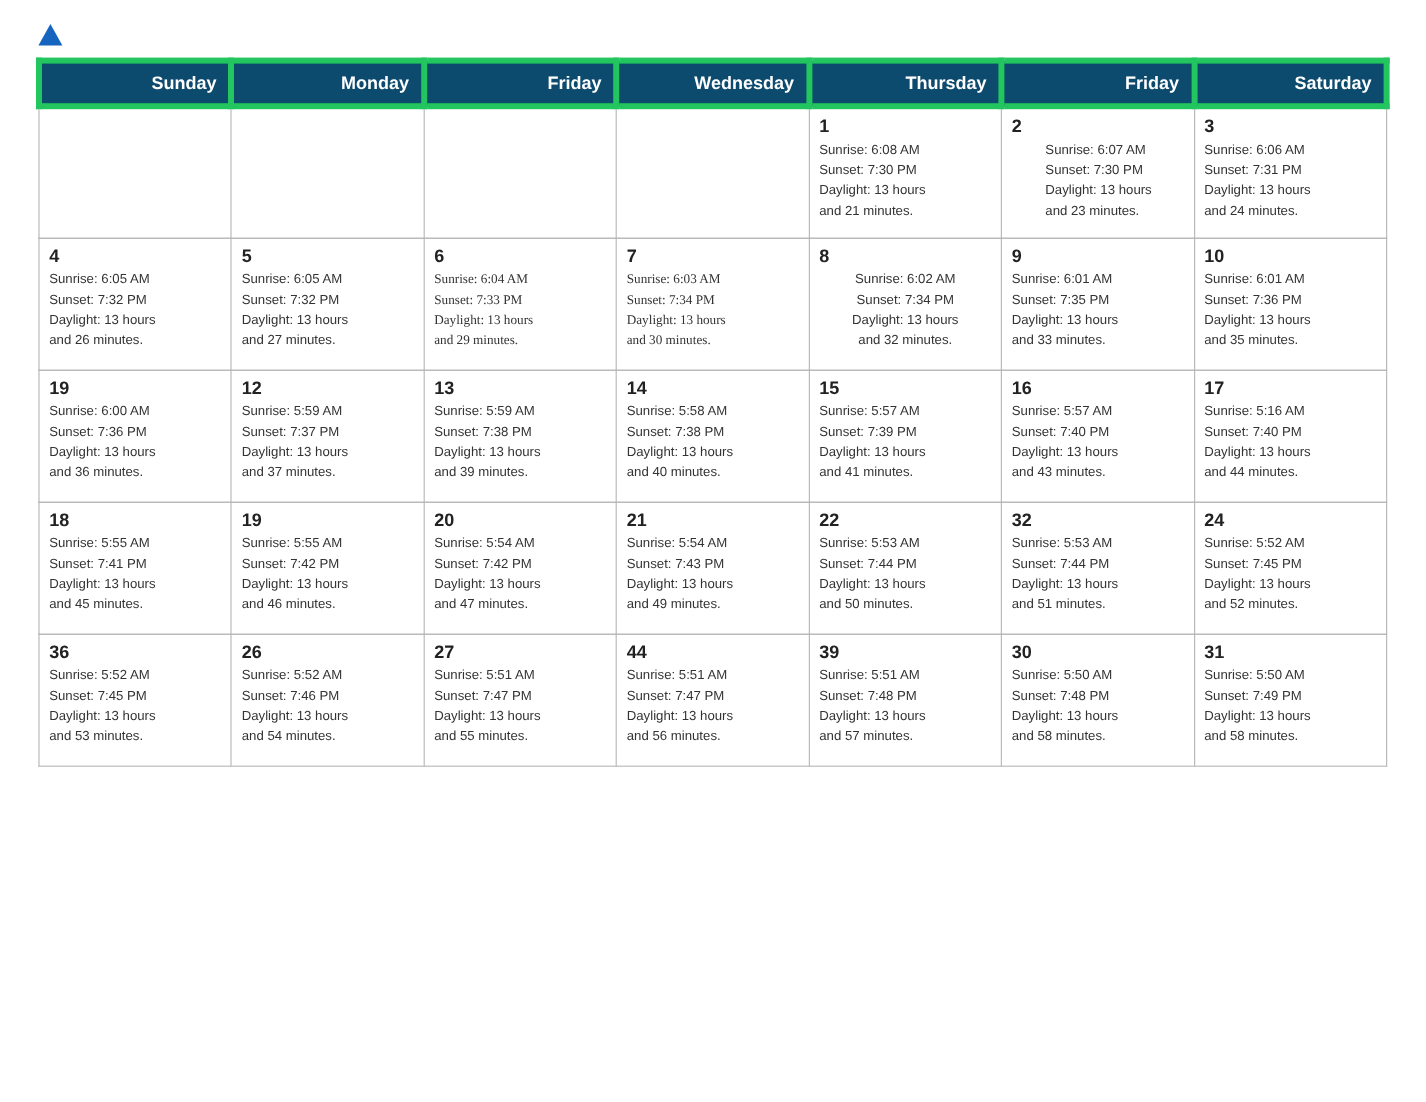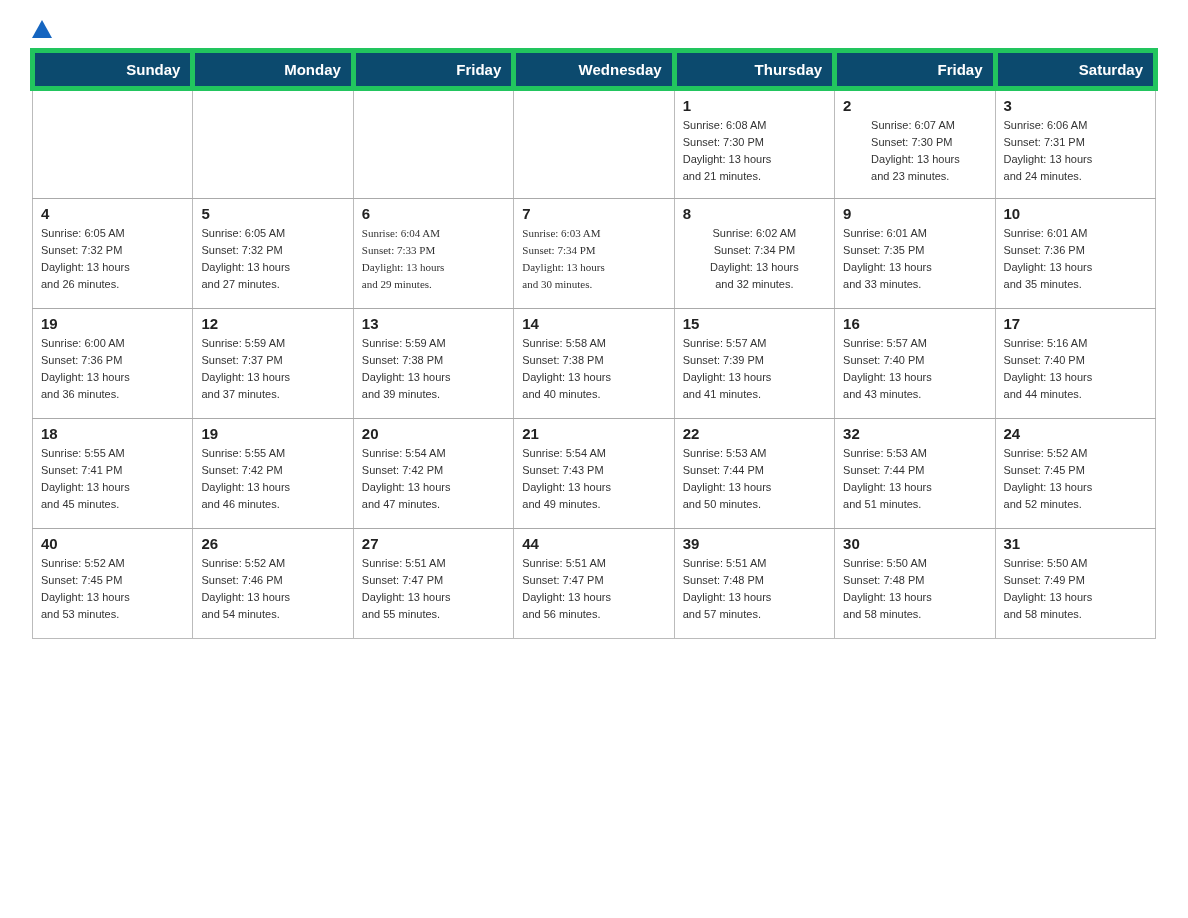--- a/index.html
+++ b/index.html
@@ -296,21 +296,21 @@
         <td>
           <span class="day-number">24</span>
           <div class="day-info" style="white-space: pre-line;">Sunrise: 5:52 AM
 Sunset: 7:45 PM
 Daylight: 13 hours
 and 52 minutes.</div>
         </td>
       </tr>
       <tr>
         <td>
-          <span class="day-number">40</span>
+          <span class="day-number">36</span>
           <div class="day-info" style="white-space: pre-line;">Sunrise: 5:52 AM
 Sunset: 7:45 PM
 Daylight: 13 hours
 and 53 minutes.</div>
         </td>
         <td>
           <span class="day-number">26</span>
           <div class="day-info" style="white-space: pre-line;">Sunrise: 5:52 AM
 Sunset: 7:46 PM
 Daylight: 13 hours

